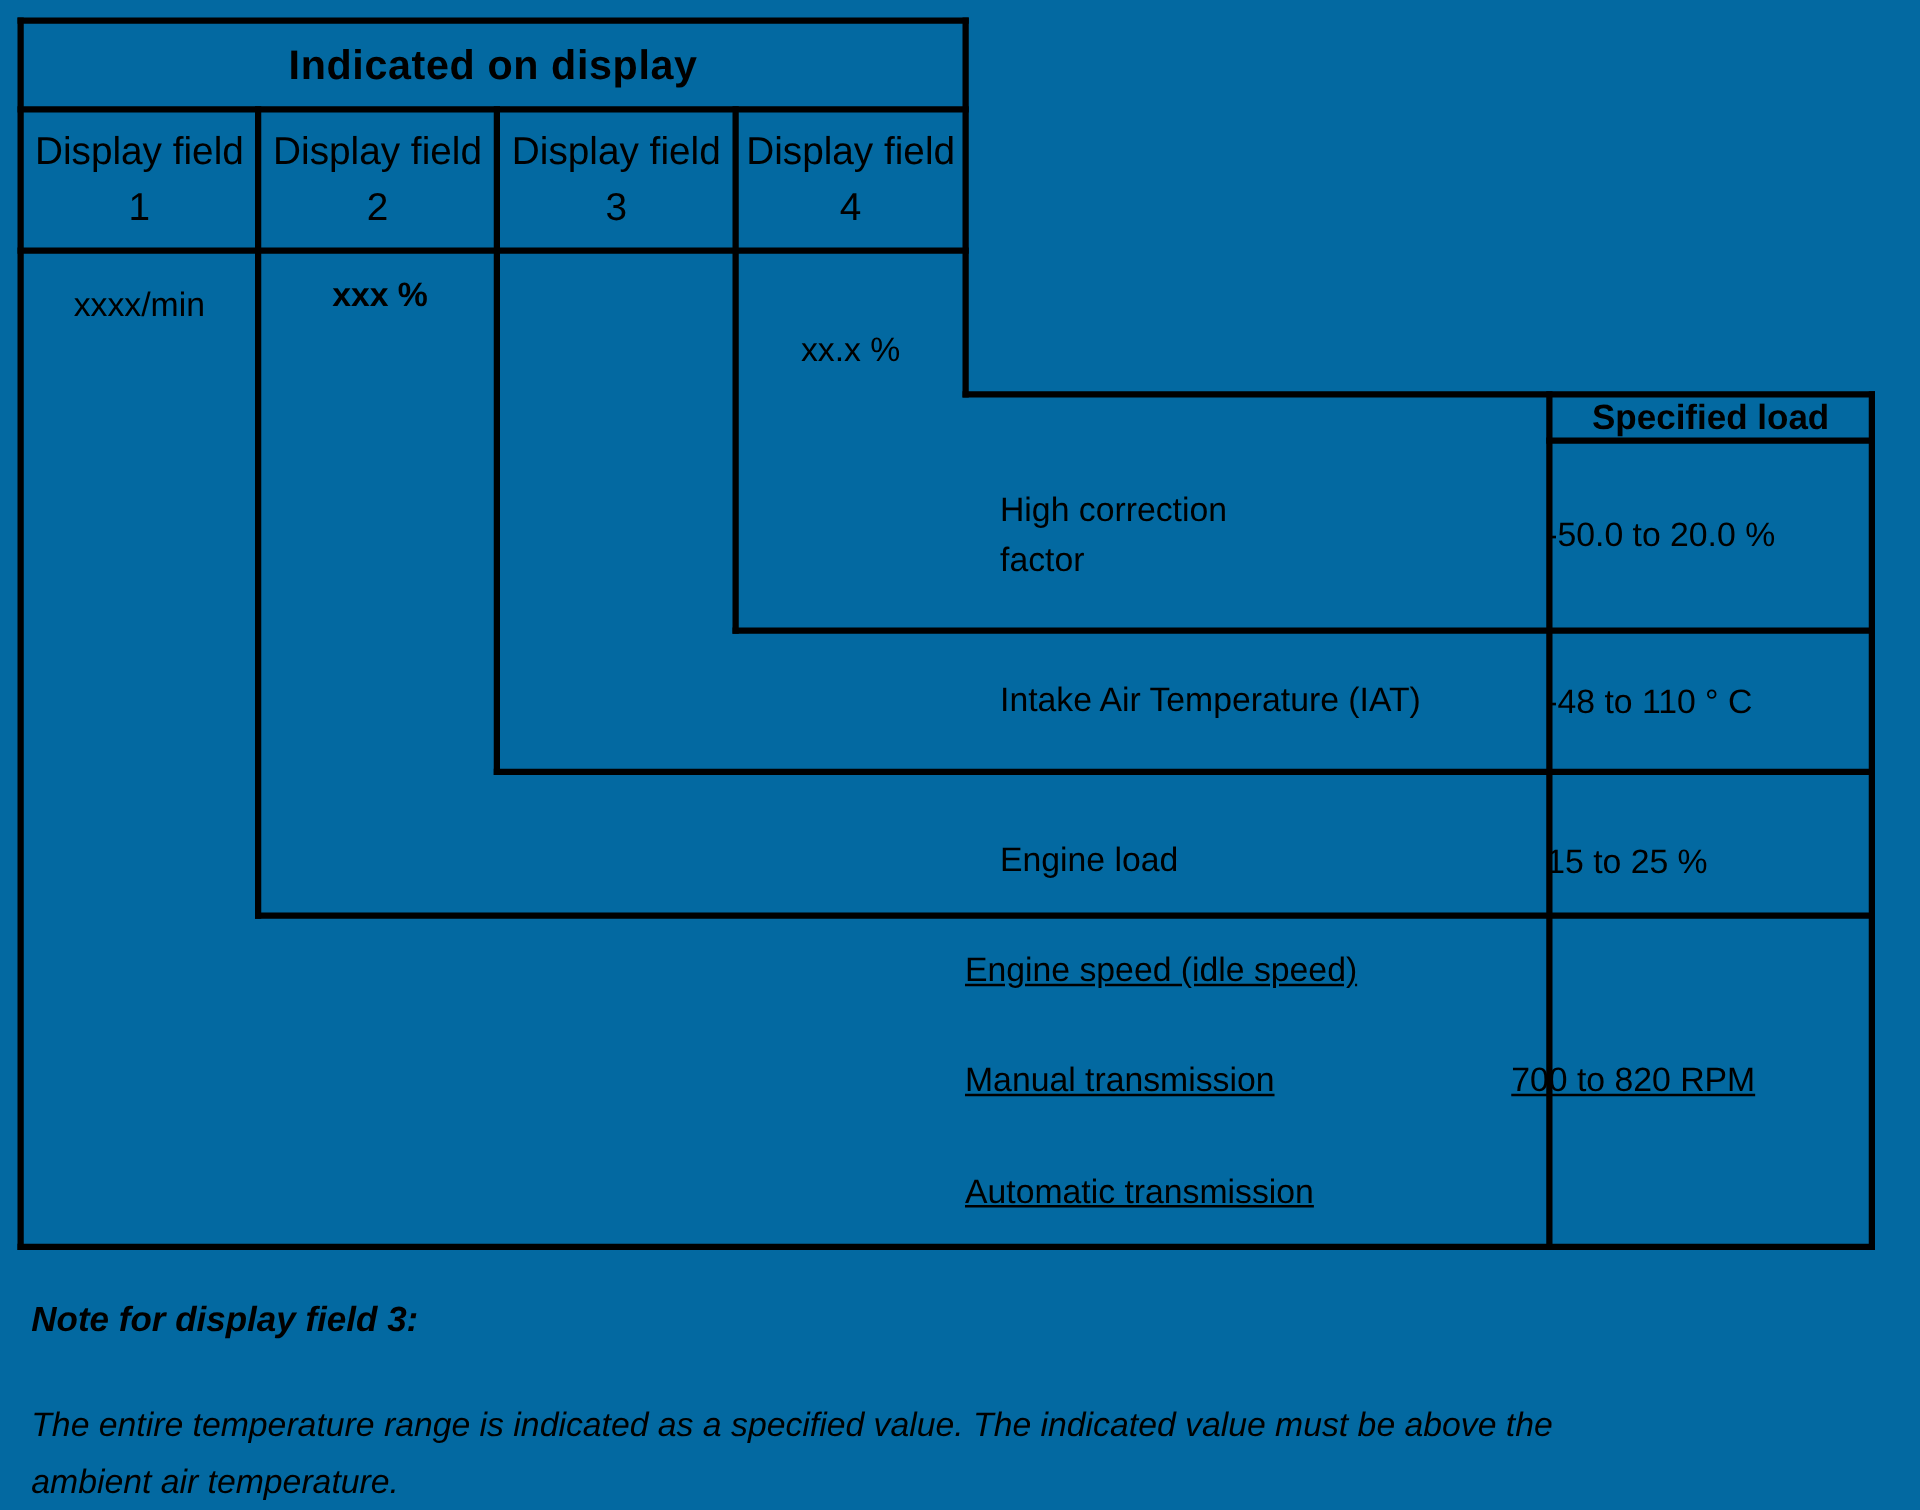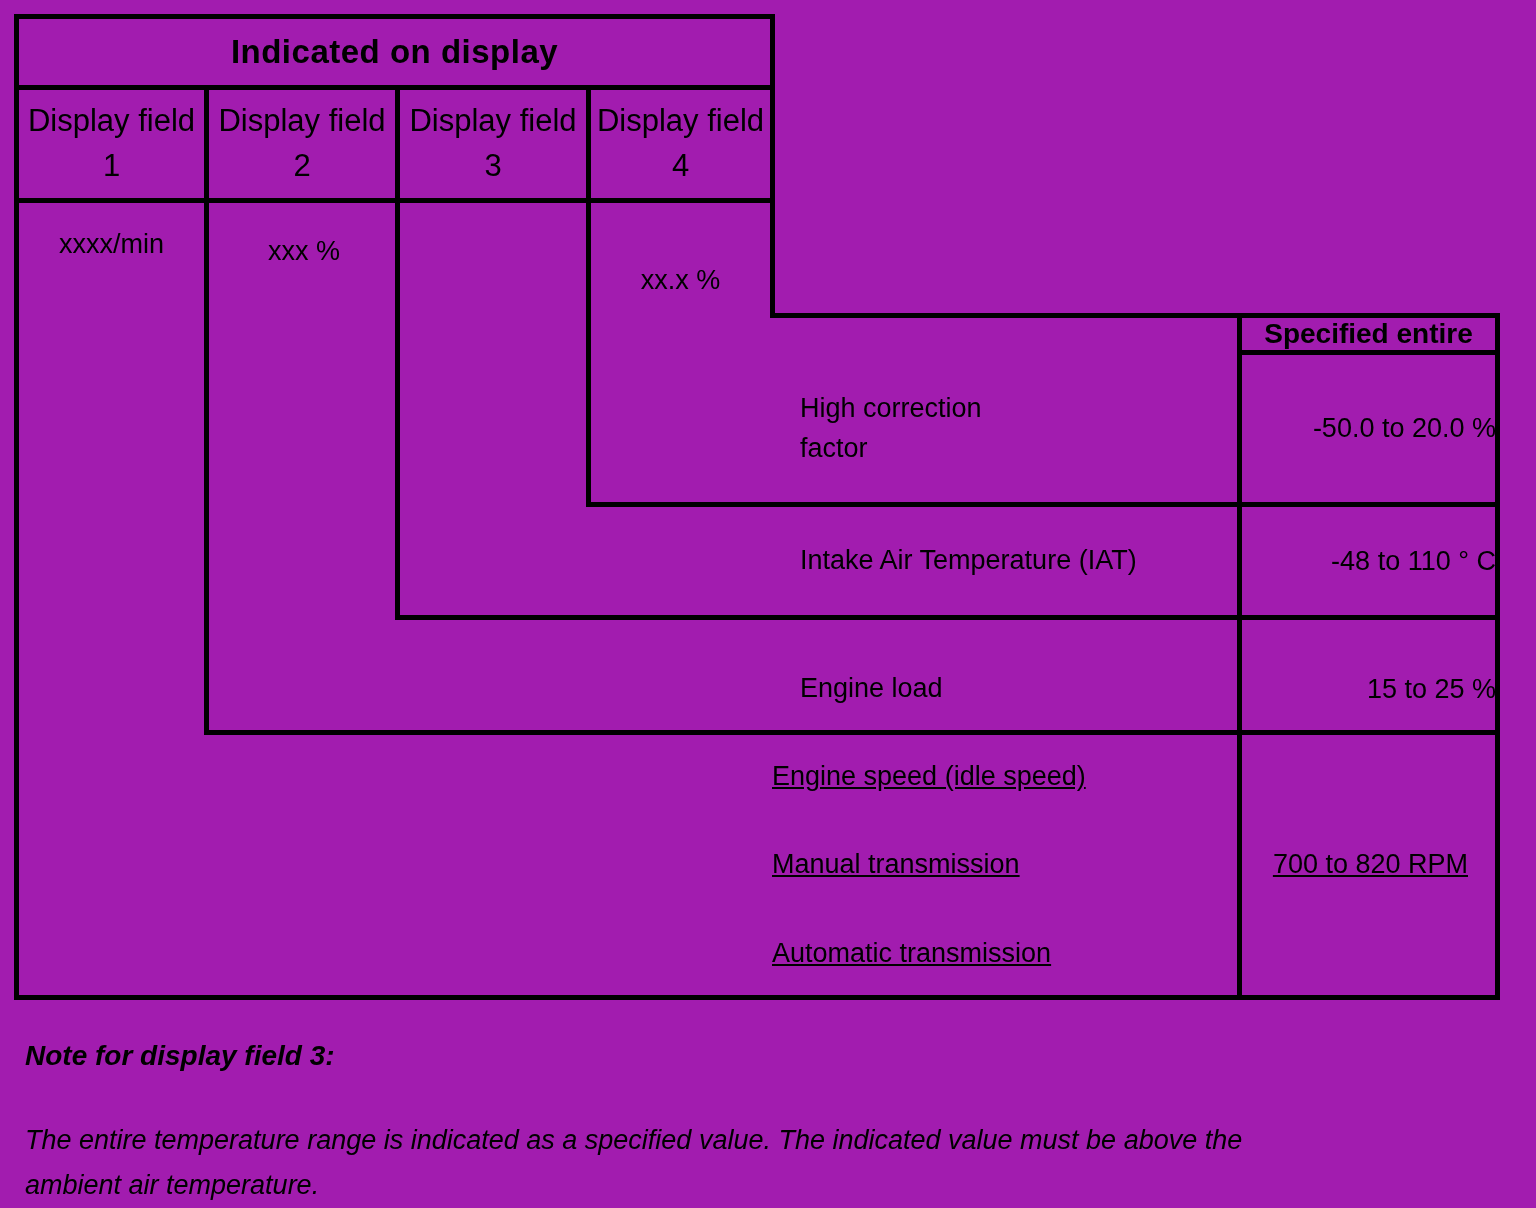--- a/index.html
+++ b/index.html
@@ -4,21 +4,21 @@
 <style>
   html, body {
     margin: 0;
     padding: 0;
     background: #ffffff;
   }
   .page {
     position: relative;
     width: 1536px;
     height: 1208px;
-    background: #a21caf;
+    background: #0369a1;
     font-family: "Liberation Sans", sans-serif;
     color: #000000;
     overflow: hidden;
   }
   .line {
     position: absolute;
     background: #000000;
   }
   .cell {
     position: absolute;
@@ -53,21 +53,21 @@
     align-items: center;
     font-size: 27px;
   }
   .spec-label {
     width: 437px;
     text-align: left;
     line-height: 1.45;
   }
   .spec-value {
     width: 259px;
-    text-align: right;
+    text-align: left;
   }
   .spec-group {
     position: absolute;
     left: 772px;
     width: 696px;
     display: flex;
     flex-direction: column;
     justify-content: center;
     gap: 49px;
     font-size: 27px;
@@ -127,24 +127,24 @@
     <span class="pre"><span>Display field</span><br><span>2</span></span>
   </div>
   <div class="cell col-head" style="left:400px; top:90px; width:186px; height:108px;">
     <span class="pre"><span>Display field</span><br><span>3</span></span>
   </div>
   <div class="cell col-head" style="left:591px; top:90px; width:179px; height:108px;">
     <span class="pre"><span>Display field</span><br><span>4</span></span>
   </div>
 
   <div class="cell col-value pre" style="left:19px; top:203px; width:185px; height:84px;">xxxx/min</div>
-  <div class="cell col-value pre" style="left:209px; top:210px; width:190px; height:84px;">xxx %</div>
+  <div class="cell col-value pre" style="left:209px; top:195px; width:190px; height:84px;font-weight:bold;">xxx %</div>
   <div class="cell col-value pre" style="left:591px; top:203px; width:179px; height:84px;margin-top:36px;">xx.x %</div>
 
-  <div class="cell spec-header" style="left:1242px; top:318px; width:253px; height:32px;">Specified entire</div>
+  <div class="cell spec-header" style="left:1242px; top:318px; width:253px; height:32px;">Specified load</div>
 
   <div class="spec-row" style="top:355px; height:147px;">
     <div class="spec-label pre">High correction
 factor</div>
     <div class="spec-value">-50.0 to 20.0 %</div>
   </div>
 
   <div class="spec-row" style="top:507px; height:108px;">
     <div class="spec-label">Intake Air Temperature (IAT)</div>
     <div class="spec-value">-48 to 110 ° C</div>

